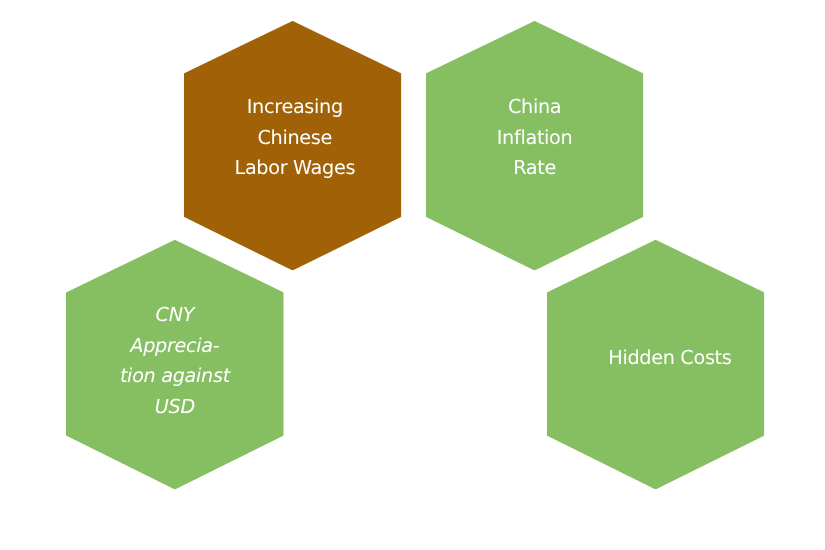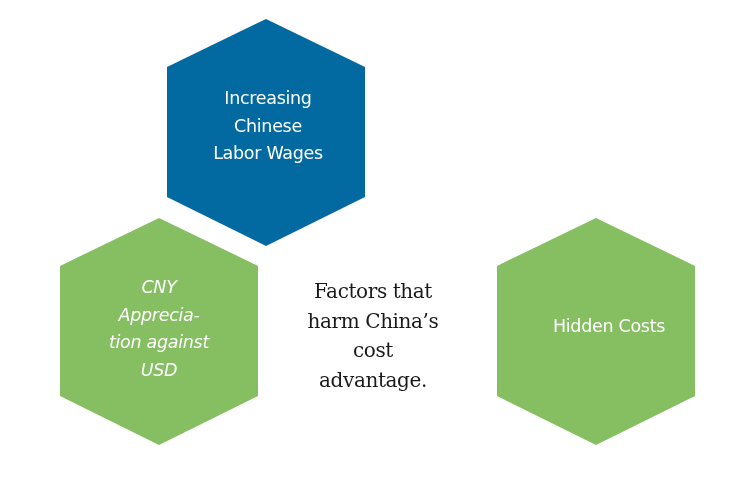--- a/index.html
+++ b/index.html
@@ -55,36 +55,37 @@
       text-align: center;
       white-space: pre-line;
       letter-spacing: -0.4px;
     }
   </style>
 </head>
 <body>
 
 <div id="canvas" style="background: rgb(255, 255, 255);">
 
-  <div class="hex" id="hex-wages" style="background: #0369a1; padding-left: 20px;">
+  <div class="hex" id="hex-wages" style="background: #a16207; padding-left: 20px;">
     <div class="hex-label" style="color: rgb(255, 255, 255);">Increasing
 Chinese
 Labor Wages</div>
   </div>
 
+  <div class="hex" id="hex-inflation" style="background: rgb(133, 191, 98);">
+    <div class="hex-label" style="color: rgb(255, 255, 255);">China
+Inflation
+Rate</div>
+  </div>
 
   <div class="hex" id="hex-cny" style="background: rgb(133, 191, 98); font-style: italic;">
     <div class="hex-label" style="color: rgb(255, 255, 255);">CNY
 Apprecia-
 tion against
 USD</div>
   </div>
 
   <div class="hex" id="hex-hidden" style="background: rgb(133, 191, 98); padding-left: 42px;">
     <div class="hex-label" style="color: rgb(255, 255, 255);">Hidden Costs</div>
   </div>
 
-  <div id="center-title" style="color: rgb(26, 26, 26);">Factors that
-harm China’s
-cost
-advantage.</div>
 
 </div>
 
 </body></html>

